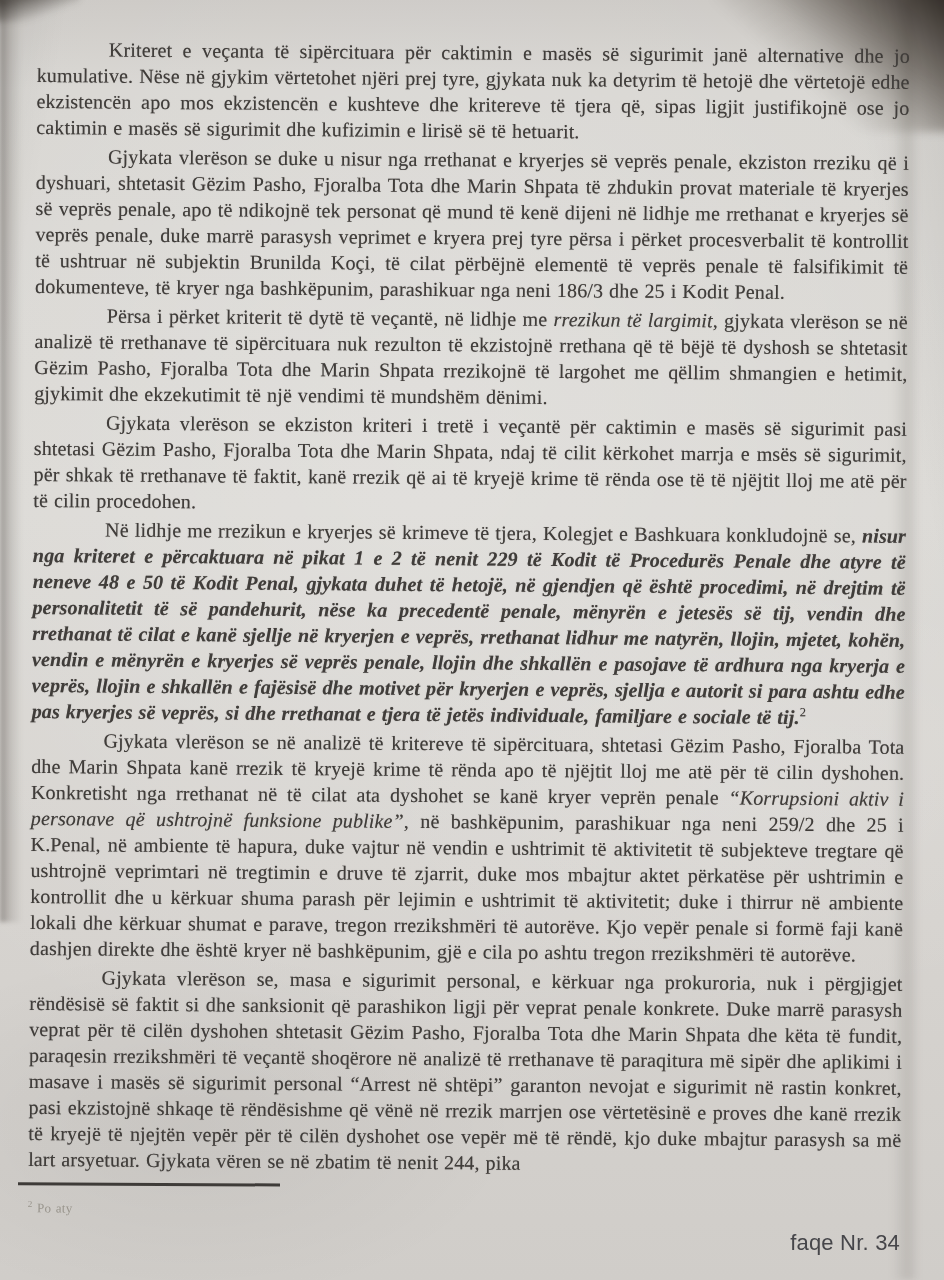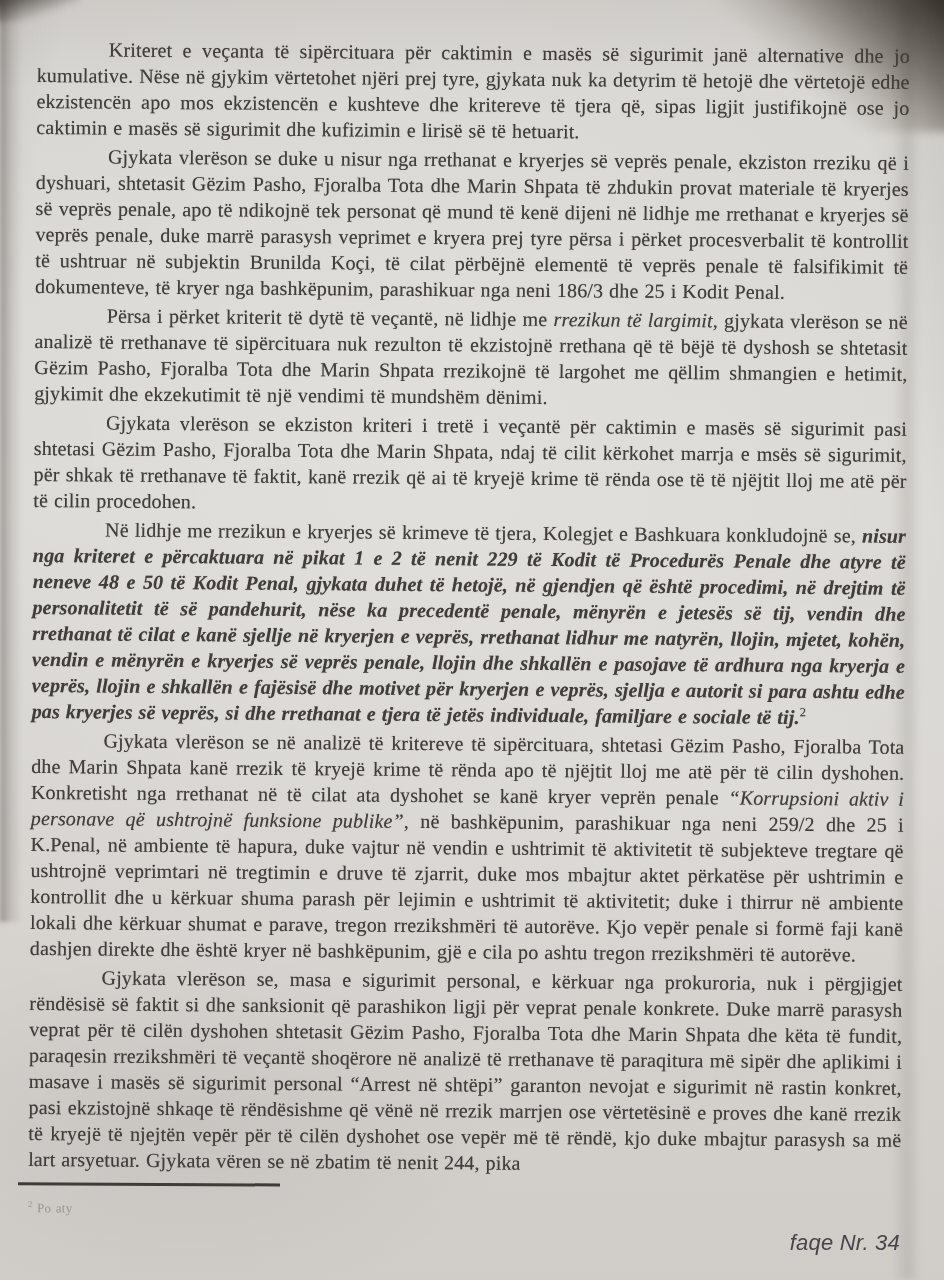--- a/index.html
+++ b/index.html
@@ -74,21 +74,20 @@
     letter-spacing: 0.3px;
     text-shadow: none;
   }
   .footnote-text sup { font-size: 0.7em; }
   
   .page-footer {
     position: absolute; right: 44px; top: 1230px;
     font-family: "Liberation Sans", "DejaVu Sans", sans-serif;
     font-size: 22px; color: #46464a;
     letter-spacing: 0.2px;
-    font-style: italic;
   }
 </style>
 </head>
 <body>
 
 <div class="page">
   <div class="sheen"></div>
   <div class="edge-shadow-left"></div>
   <div class="edge-fold-right"></div>
   <div class="corner-shadow-tl"></div>

